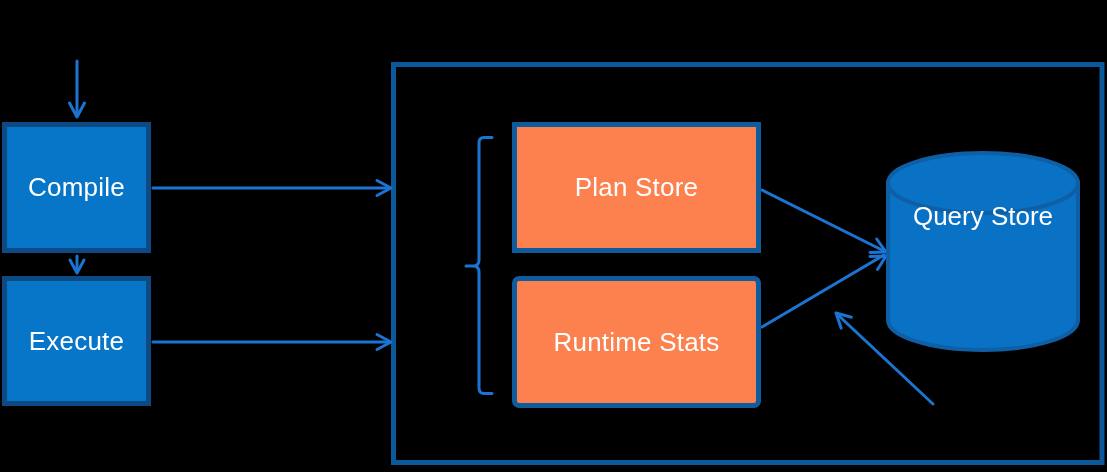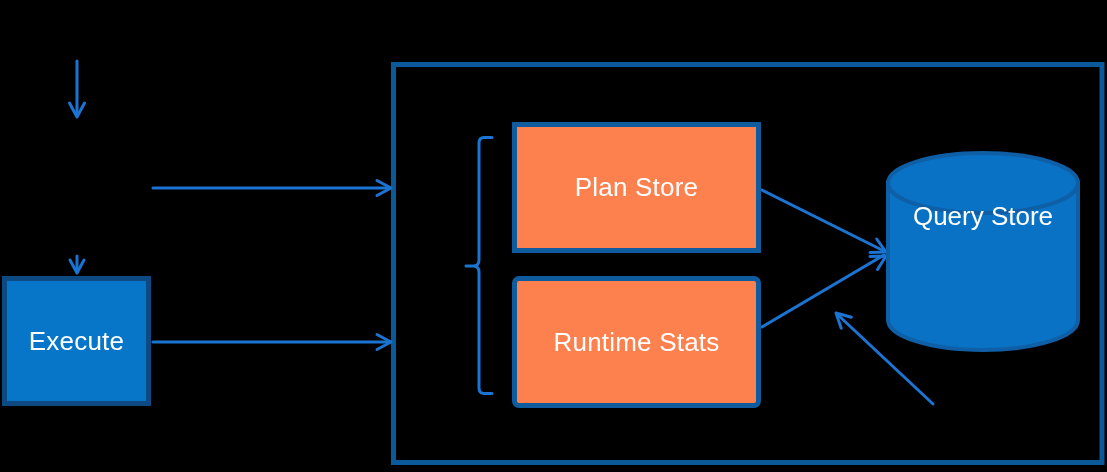--- a/index.html
+++ b/index.html
@@ -99,20 +99,23 @@
     <path class="arrow" d="M762,327 L884,255"></path>
     <path class="arrow-head" d="M870,256.5 L886,256 L877.5,269.5"></path>
 
     <path class="arrow" d="M933,404 L838,315"></path>
     <path class="arrow-head" d="M841.2,328.2 L836,313 L851.4,317.2"></path>
 
     <path class="cyl-body" d="M888,183 L888,320 A95,30 0 0 0 1078,320 L1078,183 Z"></path>
     <ellipse class="cyl-top" cx="983" cy="183" rx="95" ry="30"></ellipse>
   </svg>
 
+  <div class="node blue" style="left:2px; top:122px; width:149px; height:131px;">
+    <span>Compile</span>
+  </div>
 
   <div class="node orange" style="left:512px; top:122px; width:249px; height:131px;">
     <span>Plan Store</span>
   </div>
 
   <div class="node blue" style="left:2px; top:276px; width:149px; height:130px;">
     <span>Execute</span>
   </div>
 
   <div class="node orange" style="left:512px; top:276px; width:249px; height:132px;border-radius:7px;">

